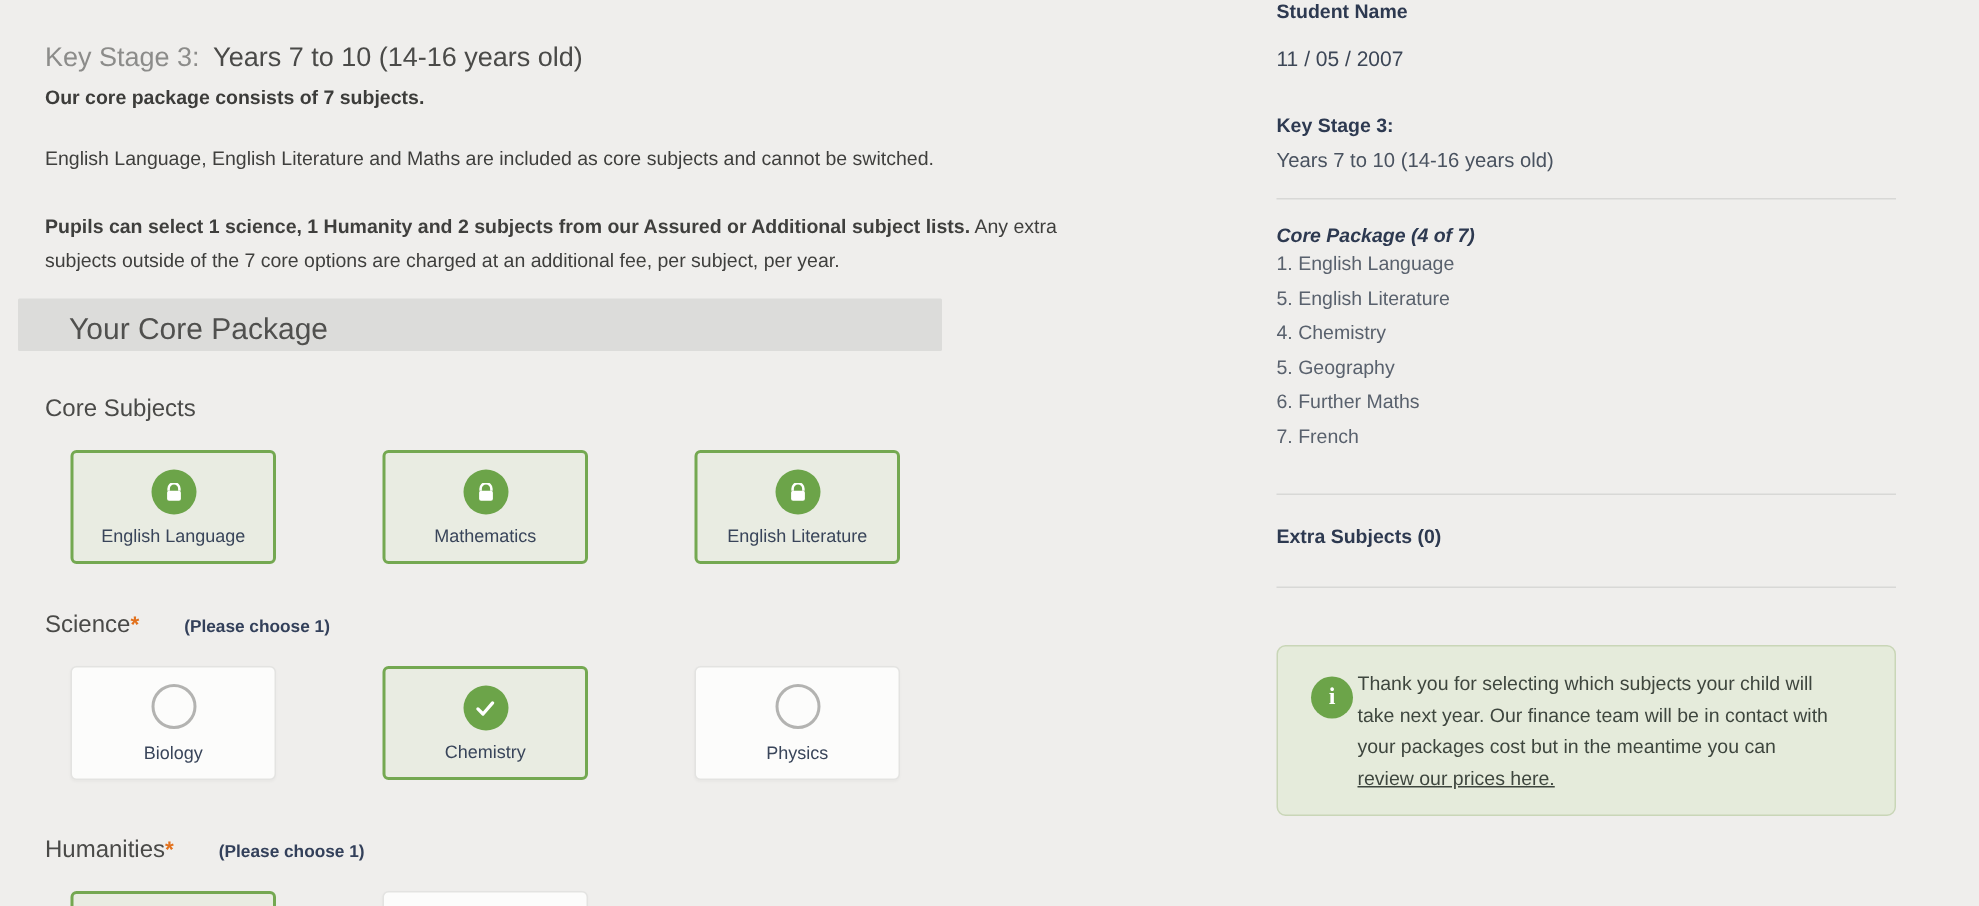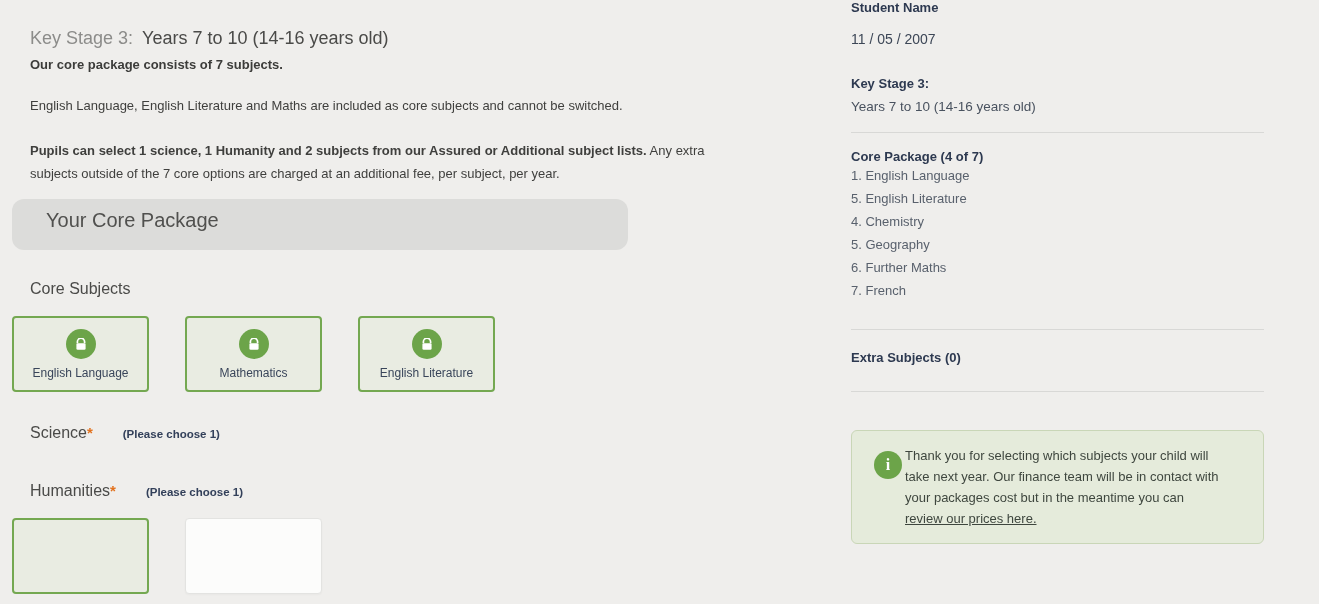--- a/index.html
+++ b/index.html
@@ -12,36 +12,36 @@
   }
   
   .left-col { position:absolute; left:12px; top:0; width:735px; }
   .heading { margin:28px 0 0 18px; font-size:18px; line-height:21px; }
   .heading .stage-label { color:#8c8c8a; }
   .heading .stage-value { color:#4a4a48; margin-left:9px; }
   .p-bold  { margin:8px 0 0 18px; font-size:13px; font-weight:bold; color:#3c3c3a; }
   .p       { margin:22px 0 0 18px; font-size:13px; color:#3f3f3d; line-height:23px; width:712px; }
   .p .bold { font-weight:bold; }
   .banner {
-    margin-top:14px; width:616px; height:51px; background:#dcdcda;
-    border-radius:12px; font-size:20px; color:#50504e;
+    margin-top:14px; width:616px; height:35px; background:#dcdcda;
+    border-radius:1px; font-size:20px; color:#50504e;
     line-height:43px; padding-left:34px;
   }
   .group { margin-top:30px; }
   .group + .group { margin-top:32px; }
   .group:last-child { margin-top:38px; }
   .group-head { margin-left:18px; display:flex; align-items:baseline; height:20px; }
   .group-title { font-size:16px; color:#4a4a48; }
   .asterisk { color:#e2711d; font-weight:bold; font-size:15px; }
   .hint { margin-left:30px; font-size:11.5px; font-weight:bold; color:#33405a; }
   .cards { display:flex; gap:36px; margin-top:16px; }
   .card {
     width:137px; height:76px; border-radius:4px;
     display:flex; flex-direction:column; align-items:center;
-    justify-content:space-between; padding:11px 0 10px;
+    justify-content:space-between; padding:11px 0 10px;margin-left:35px;
   }
   .card.locked, .card.selected { background:#e9ece2; border:2px solid #74a851; }
   .card.unselected { background:#fcfcfb; border:1px solid #e3e3e1; box-shadow:0 1px 2px rgba(0,0,0,0.03); }
   .circle {
     width:30px; height:30px; border-radius:50%; flex:none;
     display:flex; align-items:center; justify-content:center;
   }
   .card.locked .circle, .card.selected .circle { background:#6ca449; }
   .card.unselected .circle { background:transparent; border:2px solid #b3b3b1; }
   .card .icon-lock, .card .icon-check { display:none; }
@@ -50,21 +50,21 @@
   .card-label { font-size:12px; color:#39455a; min-height:14px; }
   
   .sidebar { position:absolute; left:851px; top:0; width:413px; }
   .sb-label { font-weight:bold; font-size:13px; color:#2d3950; }
   .sb-student { }
   .sb-dob { margin-top:16px; font-size:14px; color:#3c4656; }
   .sb-ks { margin-top:29px; }
   .sb-ks-value { margin-top:8px; font-size:13.5px; color:#49525f; }
   .divider { border:none; border-top:1px solid #d8d8d6; }
   .div-1 { margin-top:18px; }
-  .sb-cp { margin-top:16px; }
+  .sb-cp { margin-top:16px;font-style:italic; }
   .sb-list { }
   .sb-item { font-size:13px; color:#59616d; line-height:23px; }
   .div-2 { margin-top:27px; }
   .sb-extra { margin-top:20px; }
   .div-3 { margin-top:26px; }
   .info-box {
     margin-top:38px; background:#e5ebdb; border:1px solid #c9d6b7;
     border-radius:6px; padding:14px 16px 14px 22px; display:flex; align-items:flex-start;
   }
   .info-icon {
@@ -129,20 +129,47 @@
   </div>
 </div>
   </section>
 
   <section class="group">
     <div class="group-head">
       <span class="group-title">Science</span>
           <span class="asterisk">*</span>
       <span class="hint">(Please choose 1)</span>
     </div>
+    <div class="cards">
+  <div class="card unselected">
+    <span class="circle">
+      
+      
+    </span>
+    <span class="card-label">Biology</span>
+  </div>
+
+  <div class="card selected">
+    <span class="circle">
+
+      <svg class="icon-check" width="13" height="11" viewBox="0 0 13 11">
+        <path d="M1.6 5.6 L5 9 L11.4 1.6" stroke="#ffffff" stroke-width="2.2" fill="none" stroke-linecap="round" stroke-linejoin="round"></path>
+      </svg>
+    </span>
+    <span class="card-label">Chemistry</span>
+  </div>
+
+  <div class="card unselected">
+    <span class="circle">
+      
+      
+    </span>
+    <span class="card-label">Physics</span>
+  </div>
+</div>
   </section>
 
   <section class="group">
     <div class="group-head">
       <span class="group-title">Humanities</span>
           <span class="asterisk">*</span>
       <span class="hint">(Please choose 1)</span>
     </div>
     <div class="cards">
   <div class="card selected">

